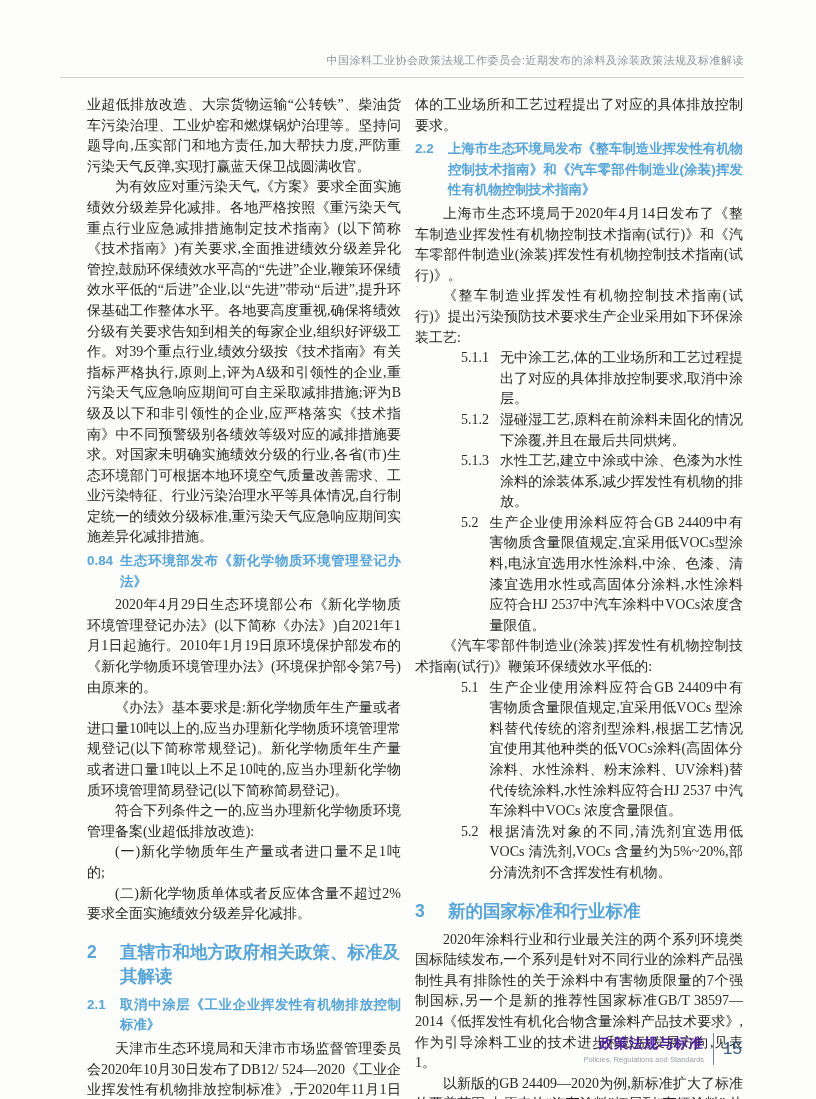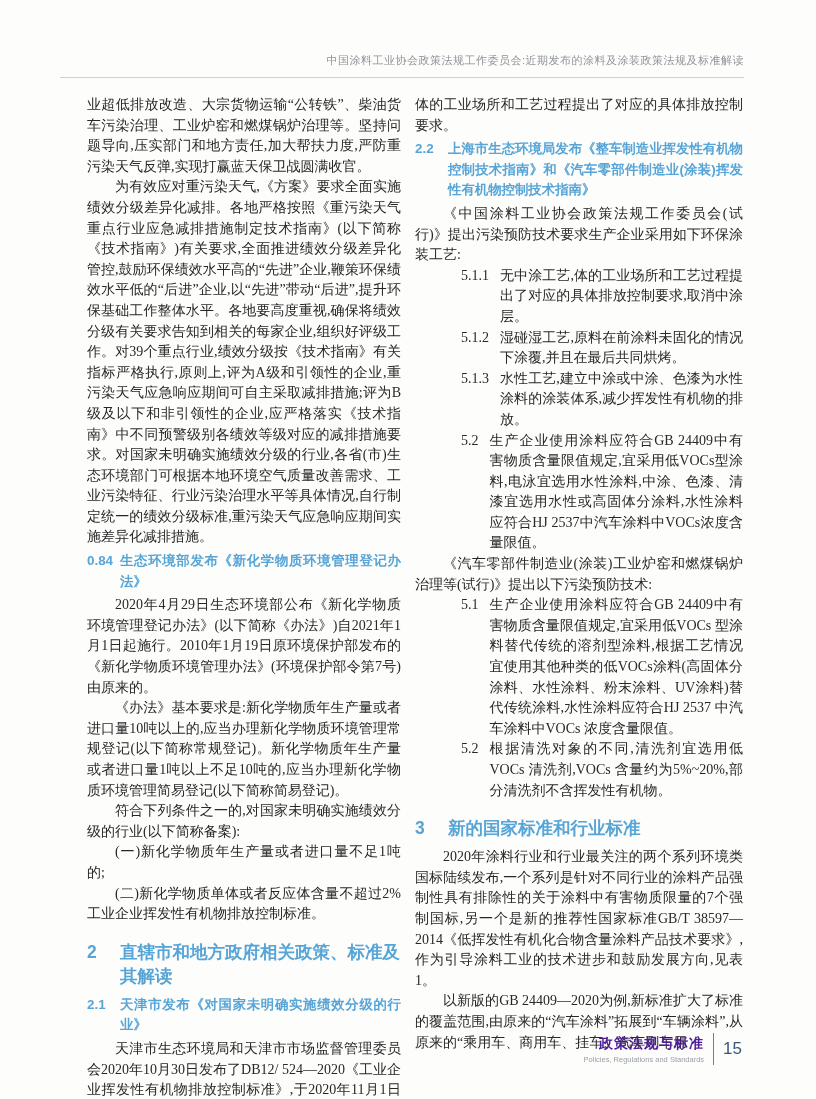--- a/index.html
+++ b/index.html
@@ -133,65 +133,66 @@
       <p class="para no-indent">业超低排放改造、大宗货物运输“公转铁”、柴油货车污染治理、工业炉窑和燃煤锅炉治理等。坚持问题导向,压实部门和地方责任,加大帮扶力度,严防重污染天气反弹,实现打赢蓝天保卫战圆满收官。</p>
       <p class="para">为有效应对重污染天气,《方案》要求全面实施绩效分级差异化减排。各地严格按照《重污染天气重点行业应急减排措施制定技术指南》(以下简称《技术指南》)有关要求,全面推进绩效分级差异化管控,鼓励环保绩效水平高的“先进”企业,鞭策环保绩效水平低的“后进”企业,以“先进”带动“后进”,提升环保基础工作整体水平。各地要高度重视,确保将绩效分级有关要求告知到相关的每家企业,组织好评级工作。对39个重点行业,绩效分级按《技术指南》有关指标严格执行,原则上,评为A级和引领性的企业,重污染天气应急响应期间可自主采取减排措施;评为B级及以下和非引领性的企业,应严格落实《技术指南》中不同预警级别各绩效等级对应的减排措施要求。对国家未明确实施绩效分级的行业,各省(市)生态环境部门可根据本地环境空气质量改善需求、工业污染特征、行业污染治理水平等具体情况,自行制定统一的绩效分级标准,重污染天气应急响应期间实施差异化减排措施。</p>
 
       <div class="sub-heading">
         <span class="num">0.84</span>
         <span class="title">生态环境部发布《新化学物质环境管理登记办法》</span>
       </div>
 
       <p class="para">2020年4月29日生态环境部公布《新化学物质环境管理登记办法》(以下简称《办法》)自2021年1月1日起施行。2010年1月19日原环境保护部发布的《新化学物质环境管理办法》(环境保护部令第7号)由原来的。</p>
       <p class="para">《办法》基本要求是:新化学物质年生产量或者进口量10吨以上的,应当办理新化学物质环境管理常规登记(以下简称常规登记)。新化学物质年生产量或者进口量1吨以上不足10吨的,应当办理新化学物质环境管理简易登记(以下简称简易登记)。</p>
-      <p class="para">符合下列条件之一的,对国家未明确实施绩效分级的行业(以下简称备案):</p>
+      <p class="para">符合下列条件之一的,应当办理新化学物质环境管理备案(业超低排放改造):</p>
       <p class="para">(一)新化学物质年生产量或者进口量不足1吨的;</p>
-      <p class="para">(二)新化学物质单体或者反应体含量不超过2%工业企业挥发性有机物排放控制标准。</p>
+      <p class="para">(二)新化学物质单体或者反应体含量不超过2%要求全面实施绩效分级差异化减排。</p>
 
       <div class="sec-heading">
         <span class="num">2</span>
         <span class="title">直辖市和地方政府相关政策、标准及其解读</span>
       </div>
 
       <div class="sub-heading">
         <span class="num">2.1</span>
-        <span class="title">天津市发布《对国家未明确实施绩效分级的行业》</span>
+        <span class="title">取消中涂层《工业企业挥发性有机物排放控制标准》</span>
       </div>
 
       <p class="para">天津市生态环境局和天津市市场监督管理委员会2020年10月30日发布了DB12/ 524—2020《工业企业挥发性有机物排放控制标准》,于2020年11月1日实施。标准对多个行业的有组织排放控制要求发布了挥发性有机物有组织排放限值。对无组织排放,按照具</p>
     </div>
 
     <div class="col right-col">
       <p class="para no-indent">体的工业场所和工艺过程提出了对应的具体排放控制要求。</p>
 
       <div class="sub-heading">
         <span class="num">2.2</span>
         <span class="title">上海市生态环境局发布《整车制造业挥发性有机物控制技术指南》和《汽车零部件制造业(涂装)挥发性有机物控制技术指南》</span>
       </div>
 
-      <p class="para">《中国涂料工业协会政策法规工作委员会(试行)》提出污染预防技术要求生产企业采用如下环保涂装工艺:</p>
+      <p class="para">上海市生态环境局于2020年4月14日发布了《整车制造业挥发性有机物控制技术指南(试行)》和《汽车零部件制造业(涂装)挥发性有机物控制技术指南(试行)》。</p>
+      <p class="para">《整车制造业挥发性有机物控制技术指南(试行)》提出污染预防技术要求生产企业采用如下环保涂装工艺:</p>
 
       <div class="num-item">
         <span class="num">5.1.1</span>
         <span class="text">无中涂工艺,体的工业场所和工艺过程提出了对应的具体排放控制要求,取消中涂层。</span>
       </div>
       <div class="num-item">
         <span class="num">5.1.2</span>
         <span class="text">湿碰湿工艺,原料在前涂料未固化的情况下涂覆,并且在最后共同烘烤。</span>
       </div>
       <div class="num-item">
         <span class="num">5.1.3</span>
         <span class="text">水性工艺,建立中涂或中涂、色漆为水性涂料的涂装体系,减少挥发性有机物的排放。</span>
       </div>
       <div class="num-item">
         <span class="num">5.2</span>
         <span class="text">生产企业使用涂料应符合GB 24409中有害物质含量限值规定,宜采用低VOCs型涂料,电泳宜选用水性涂料,中涂、色漆、清漆宜选用水性或高固体分涂料,水性涂料应符合HJ 2537中汽车涂料中VOCs浓度含量限值。</span>
       </div>
 
-      <p class="para">《汽车零部件制造业(涂装)工业炉窑和燃煤锅炉治理等(试行)》提出以下污染预防技术:</p>
+      <p class="para">《汽车零部件制造业(涂装)挥发性有机物控制技术指南(试行)》鞭策环保绩效水平低的:</p>
 
       <div class="num-item">
         <span class="num">5.1</span>
         <span class="text">生产企业使用涂料应符合GB 24409中有害物质含量限值规定,宜采用低VOCs 型涂料替代传统的溶剂型涂料,根据工艺情况宜使用其他种类的低VOCs涂料(高固体分涂料、水性涂料、粉末涂料、UV涂料)替代传统涂料,水性涂料应符合HJ 2537 中汽车涂料中VOCs 浓度含量限值。</span>
       </div>
       <div class="num-item">
         <span class="num">5.2</span>
         <span class="text">根据清洗对象的不同,清洗剂宜选用低VOCs 清洗剂,VOCs 含量约为5%~20%,部分清洗剂不含挥发性有机物。</span>
       </div>
 

